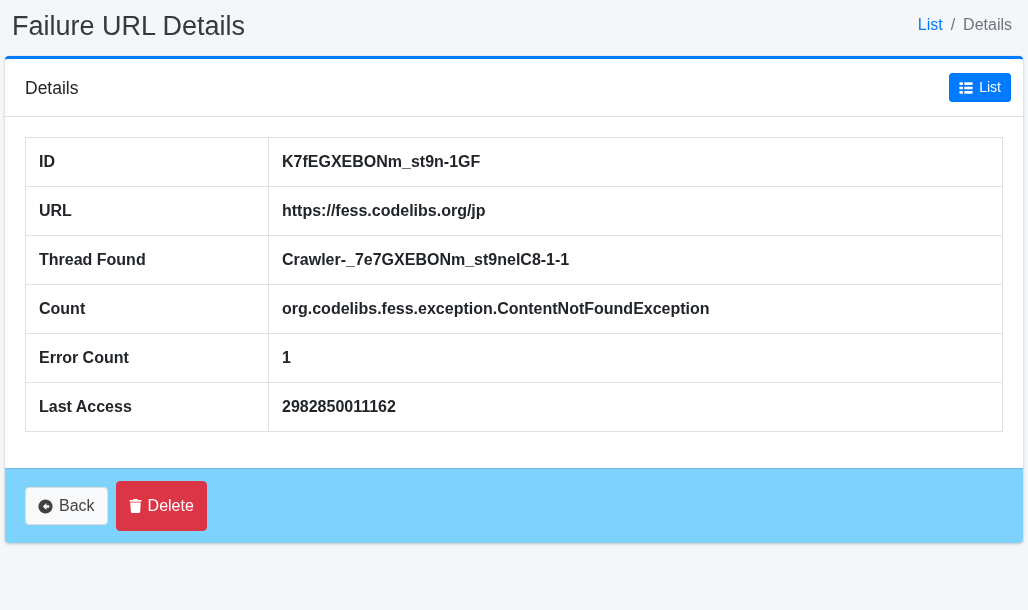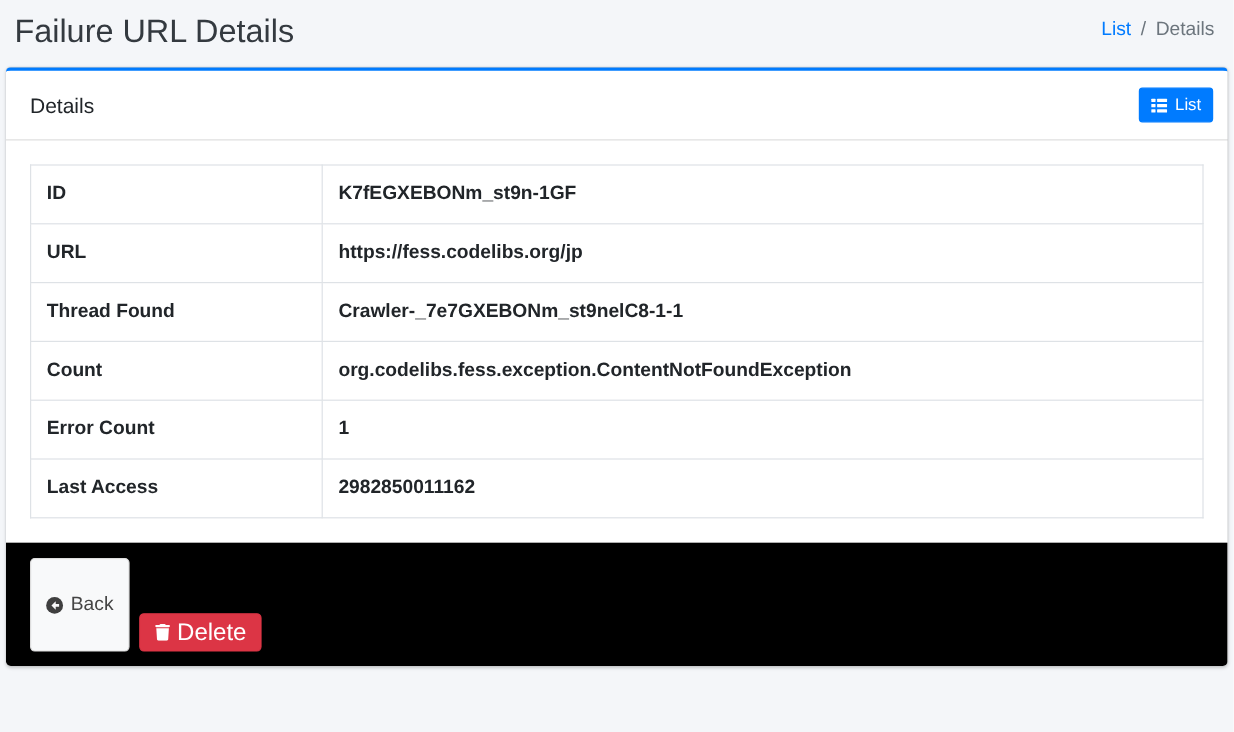--- a/index.html
+++ b/index.html
@@ -80,59 +80,59 @@
     padding: 3px 9px;
     border-radius: 3px;
   }
   .btn-primary-sm svg { display: block; }
 
   
   .card-body { padding: 20px; }
   table.detail-table {
     width: 100%;
     border-collapse: collapse;
-    margin-bottom: 0;
+    margin-bottom: 16px;
   }
   .detail-table th, .detail-table td {
     border: 1px solid #dee2e6;
     padding: 12px 13px;
     vertical-align: middle;
     font-size: 16px;
     line-height: 24px;
     text-align: left;
   }
   .detail-table th {
     width: 243px;
     font-weight: 700;
   }
   .detail-table td { word-break: break-all; font-weight: bold; }
 
   
   .card-footer {
-    background: #000000;
+    background: #7dd3fc;
     border-top: 1px solid rgba(0,0,0,.125);
     border-radius: 0 0 4px 4px;
     padding: 12px 20px;
     display: flex;
     gap: 8px;
+    align-items: center;
   }
   .btn-default {
     background: #f8f9fa;
     border-color: #ddd;
     color: #444;
     font-size: 16px;
     padding: 6px 12px;
   }
   .btn-danger {
     background: #dc3545;
     border-color: #dc3545;
     color: #fff;
-    font-size: 20px;
-    padding: 0 12px;
-    margin-top: 46px;
+    font-size: 16px;
+    padding: 12px 12px;
   }
   .btn svg { flex: 0 0 auto; }
 </style>
 </head>
 <body>
 
 <div class="content-header">
   <h1 class="page-title">Failure URL Details</h1>
   <div class="breadcrumb">
     <a>List</a>

